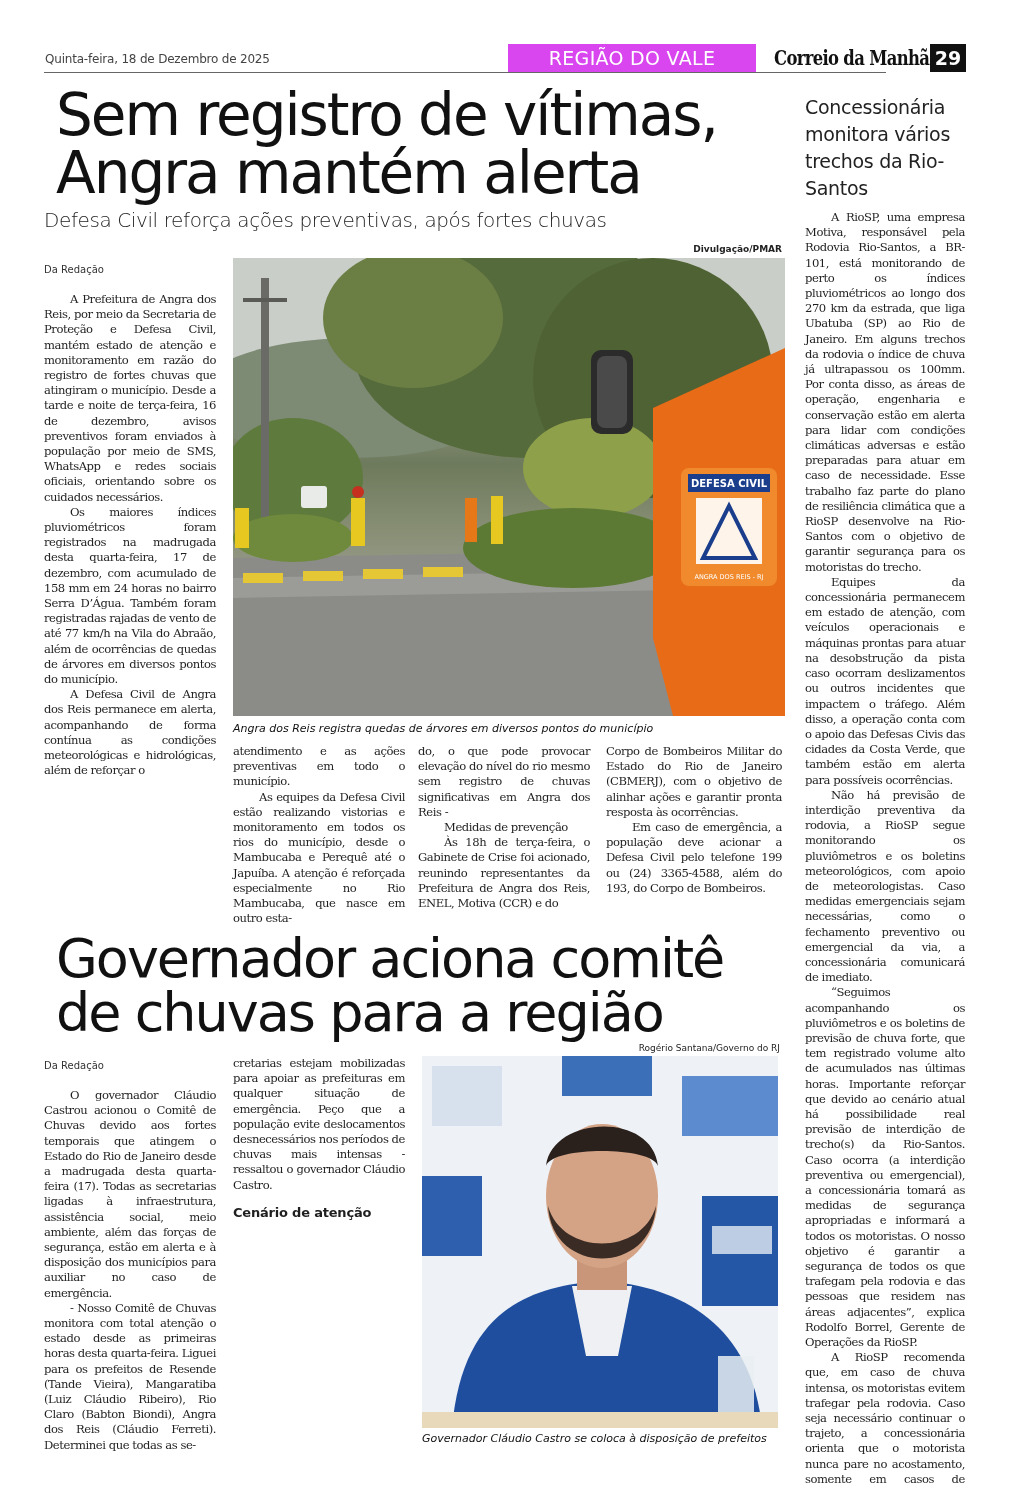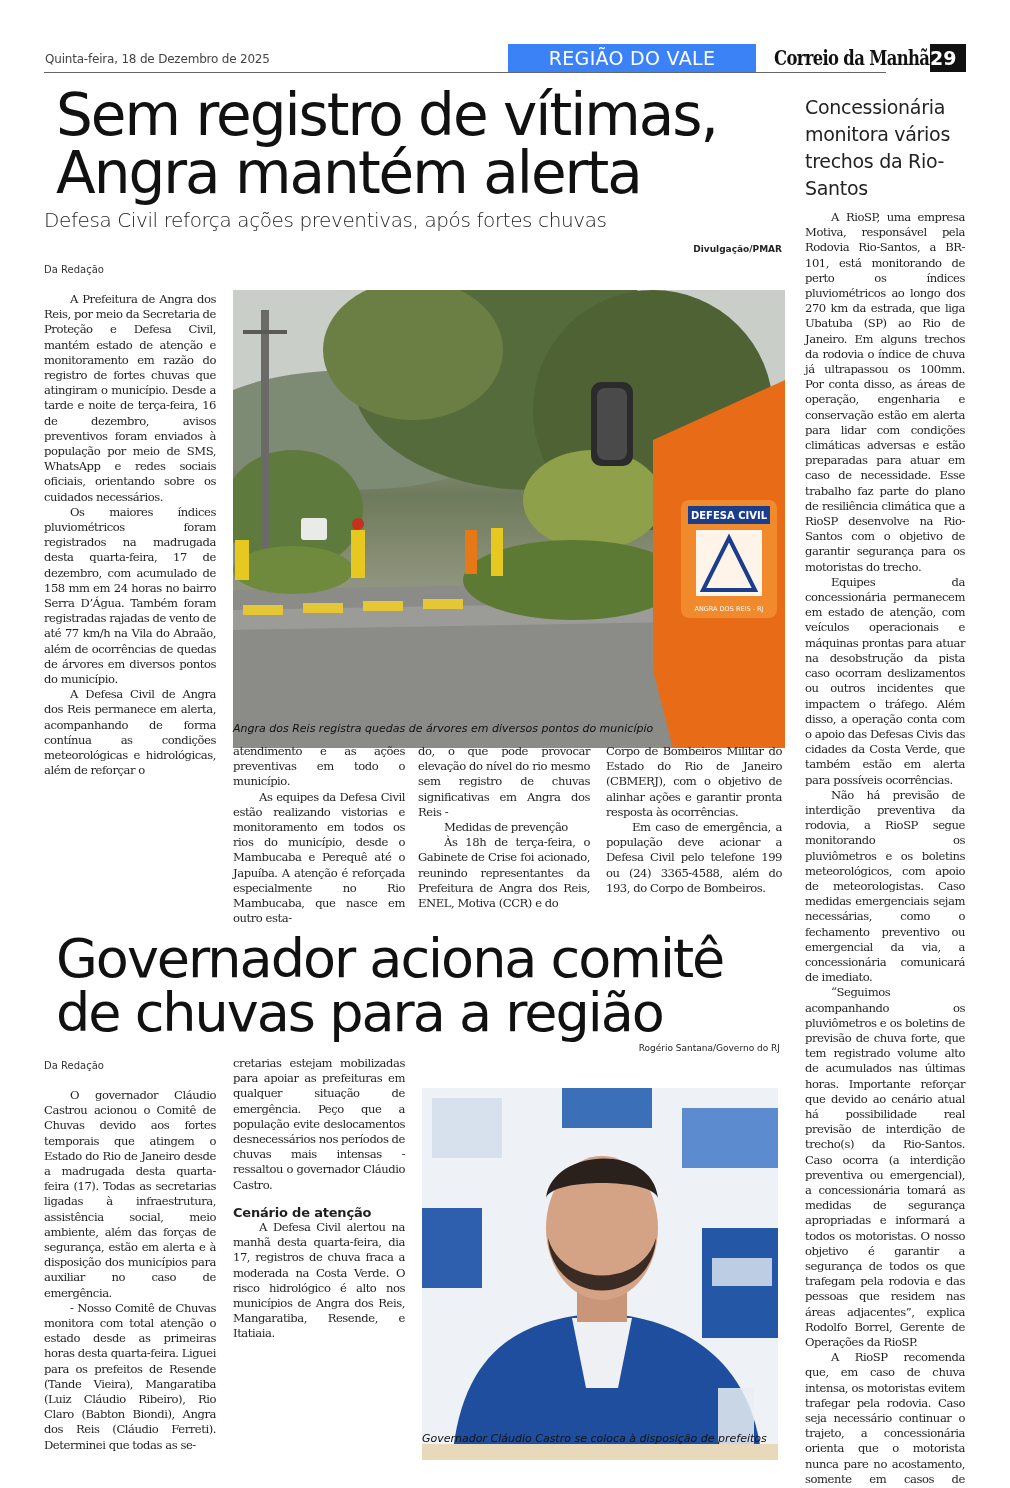--- a/index.html
+++ b/index.html
@@ -2,23 +2,23 @@
 <html><head>
 <meta charset="utf-8">
 <style>
   * { box-sizing: border-box; margin: 0; padding: 0; }
   html, body { width: 1010px; height: 1488px; background: #ffffff; overflow: hidden; }
   body { position: relative; color: #1a1a1a; font-family: "Liberation Serif", serif; }
 
   
   .hdr { position: absolute; left: 44px; top: 44px; width: 922px; height: 28px; }
   .hdr-date { position: absolute; left: 1px; top: 8px; font-family: "DejaVu Sans", sans-serif; font-size: 12px; color: #444; letter-spacing: -0.2px; }
-  .hdr-section { position: absolute; left: 464px; top: 0; width: 248px; height: 28px; background: #3b82f6; color: #fff; font-family: "DejaVu Sans", sans-serif; font-size: 19px; text-align: center; line-height: 28px; letter-spacing: 0.3px; }
+  .hdr-section { position: absolute; left: 464px; top: 0; width: 248px; height: 28px; background: #d946ef; color: #fff; font-family: "DejaVu Sans", sans-serif; font-size: 19px; text-align: center; line-height: 28px; letter-spacing: 0.3px; }
   .hdr-brand { position: absolute; left: 730px; top: 2px; font-family: "DejaVu Serif", serif; font-size: 20px; font-weight: bold; color: #111; letter-spacing: -0.8px; transform: scaleX(0.82); transform-origin: left center; }
-  .hdr-page { position: absolute; left: 886px; top: 0; width: 36px; height: 28px; background: #111; color: #fff; font-family: "DejaVu Sans", sans-serif; font-weight: bold; font-size: 19px; text-align: left; line-height: 28px; }
+  .hdr-page { position: absolute; left: 886px; top: 0; width: 36px; height: 28px; background: #111; color: #fff; font-family: "DejaVu Sans", sans-serif; font-weight: bold; font-size: 19px; text-align: center; line-height: 28px; }
   .hdr-rule { position: absolute; left: 44px; top: 72px; width: 842px; height: 1px; background: #666; }
 
   
   .h1 { position: absolute; font-family: "DejaVu Sans", sans-serif; font-weight: normal; color: #111; letter-spacing: -2px; line-height: 1.0; margin-left: 12px; }
   .h1-a { left: 44px; top: 86px; font-size: 58px; width: 760px; }
   .h1-b { left: 44px; top: 932px; font-size: 54px; width: 760px; }
   .sub { position: absolute; left: 44px; top: 208px; font-family: "DejaVu Sans", sans-serif; font-size: 20px; color: #222; font-weight: 300; letter-spacing: -0.4px; }
 
   .side-head { position: absolute; left: 805px; top: 94px; width: 180px; font-family: "DejaVu Sans", sans-serif; font-size: 19px; line-height: 27px; color: #222; letter-spacing: -0.3px; }
 
@@ -26,21 +26,21 @@
   .credit { position: absolute; font-family: "DejaVu Sans", sans-serif; font-size: 9px; color: #222; text-align: right; }
   .caption { position: absolute; font-family: "DejaVu Sans", sans-serif; font-size: 11px; font-style: italic; color: #111; }
 
   
   .col { position: absolute; font-family: "DejaVu Serif", serif; font-size: 11.6px; line-height: 15.2px; color: #1f1f1f; text-align: justify; hyphens: manual; letter-spacing: -0.45px; }
   .col p { text-indent: 26px; }
   .col p.noind { text-indent: 0; }
   .col .subhead { font-family: "DejaVu Sans", sans-serif; font-weight: bold; font-size: 13px; text-indent: 0; margin-top: 12px; letter-spacing: -0.2px; }
 
   
-  .photo { position: absolute; overflow: hidden; margin-top: 32px; }
+  .photo { position: absolute; overflow: hidden; }
   .photo-1 { left: 233px; top: 258px; width: 552px; height: 458px; background: linear-gradient(180deg, #c8cdc6 0%, #aab2a6 20%, #6e7a5c 45%, #8c9279 62%, #9a9c98 75%, #7d7f7c 100%); }
   .photo-2 { left: 422px; top: 1056px; width: 356px; height: 372px; background: linear-gradient(180deg, #eef1f5 0%, #dfe6ef 40%, #2a5ba8 60%, #1f4c95 100%); }
 </style>
 </head>
 <body>
 
 <div class="hdr">
   <span class="hdr-date">Quinta-feira, 18 de Dezembro de 2025</span>
   <div class="hdr-section">REGIÃO DO VALE</div>
   <span class="hdr-brand">Correio da Manhã</span>
@@ -166,14 +166,13 @@
 </div>
 <div class="caption" style="left:422px; top:1432px; width:360px;">Governador Cláudio Castro se coloca à disposição de prefeitos</div>
 
 <div class="col" style="left:44px; top:1088px; width:172px;">
   <p>O governador Cláudio Castrou acionou o Comitê de Chuvas devido aos fortes temporais que atingem o Estado do Rio de Janeiro desde a madrugada desta quarta-feira (17). Todas as secretarias ligadas à infraestrutura, assistência social, meio ambiente, além das forças de segurança, estão em alerta e à disposição dos municípios para auxiliar no caso de emergência.</p>
   <p>- Nosso Comitê de Chuvas monitora com total atenção o estado desde as primeiras horas desta quarta-feira. Liguei para os prefeitos de Resende (Tande Vieira), Mangaratiba (Luiz Cláudio Ribeiro), Rio Claro (Babton Biondi), Angra dos Reis (Cláudio Ferreti). Determinei que todas as se-</p>
 </div>
 <div class="col" style="left:233px; top:1056px; width:172px;">
   <p class="noind">cretarias estejam mobilizadas para apoiar as prefeituras em qualquer situação de emergência. Peço que a população evite deslocamentos desnecessários nos períodos de chuvas mais intensas - ressaltou o governador Cláudio Castro.</p>
   <p class="subhead">Cenário de atenção</p>
-  <p>A Defesa Civil alertou na manhã desta quarta-feira, dia 17, registros de chuva fraca a moderada na Costa Verde. O risco hidrológico é alto nos municípios de Angra dos Reis, Mangaratiba, Resende, e Itatiaia.</p>
 </div>
 
 </body></html>

